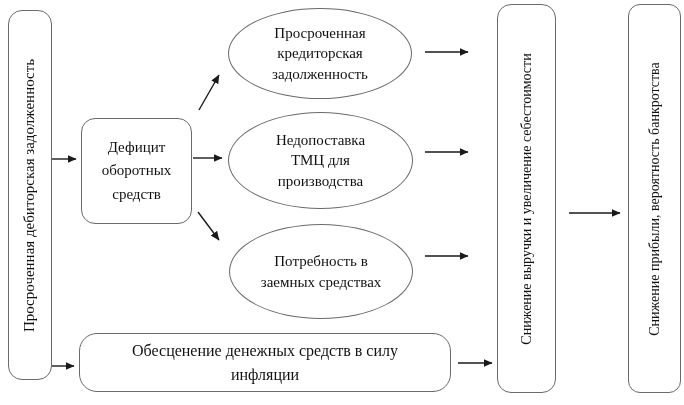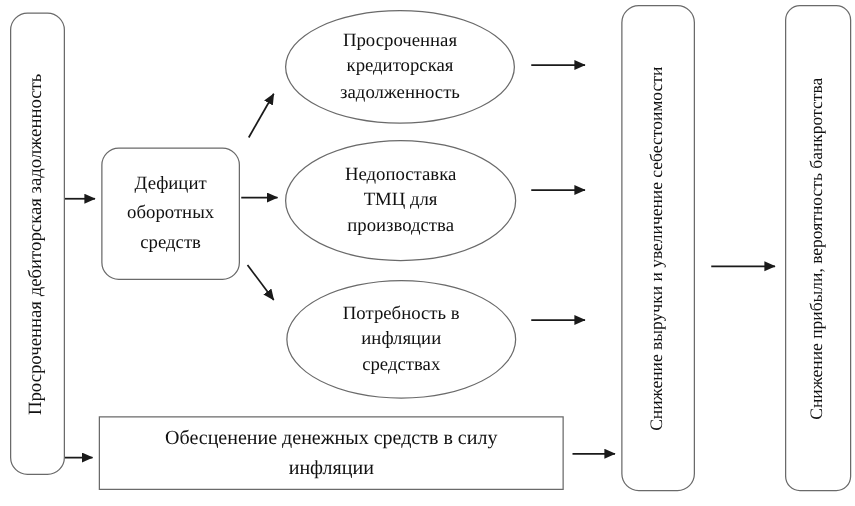--- a/index.html
+++ b/index.html
@@ -22,21 +22,21 @@
   .rrect{border-radius:14px;}
   .ellipse{border-radius:50%;}
   .vtext{
     white-space:nowrap;
     flex-shrink:0;
     transform:rotate(-90deg);
   }
   .node-left{font-size:15px;}
   .node-deficit{font-size:15px;line-height:1.55;padding:4px 10px;}
   .node-ellipse{font-size:15px;line-height:1.35;padding:4px 30px;}
-  .node-bottom{font-size:16px;line-height:1.45;padding:4px 20px;border-radius:0;}
+  .node-bottom{font-size:16px;line-height:1.45;padding:4px 20px;border-radius:18px;}
   .node-vbox1{font-size:14px;}
   .node-vbox2{font-size:14px;border-radius:12px;}
   .arrows{position:absolute;left:0;top:0;width:684px;height:405px;pointer-events:none;}
 </style>
 </head>
 <body>
 
 <div class="stage">
 
   <div class="node rrect node-left" style="left:8px;top:10px;width:44px;height:370px;">
@@ -49,21 +49,21 @@
 
   <div class="node ellipse node-ellipse" style="left:228px;top:112px;width:185px;height:97px;">
     <span>Недопоставка ТМЦ для производства</span>
   </div>
 
   <div class="node ellipse node-ellipse" style="left:228px;top:8px;width:184px;height:91px;">
     <span>Просроченная кредиторская задолженность</span>
   </div>
 
   <div class="node ellipse node-ellipse" style="left:229px;top:224px;width:184px;height:95px;">
-    <span>Потребность в инфляции средствах</span>
+    <span>Потребность в заемных средствах</span>
   </div>
 
   <div class="node node-bottom" style="left:79px;top:333px;width:372px;height:59px;">
     <span>Обесценение денежных средств в силу инфляции</span>
   </div>
 
   <div class="node rrect node-vbox1" style="left:497px;top:4px;width:59px;height:389px;">
     <span class="vtext">Снижение выручки и увеличение себестоимости</span>
   </div>
 

